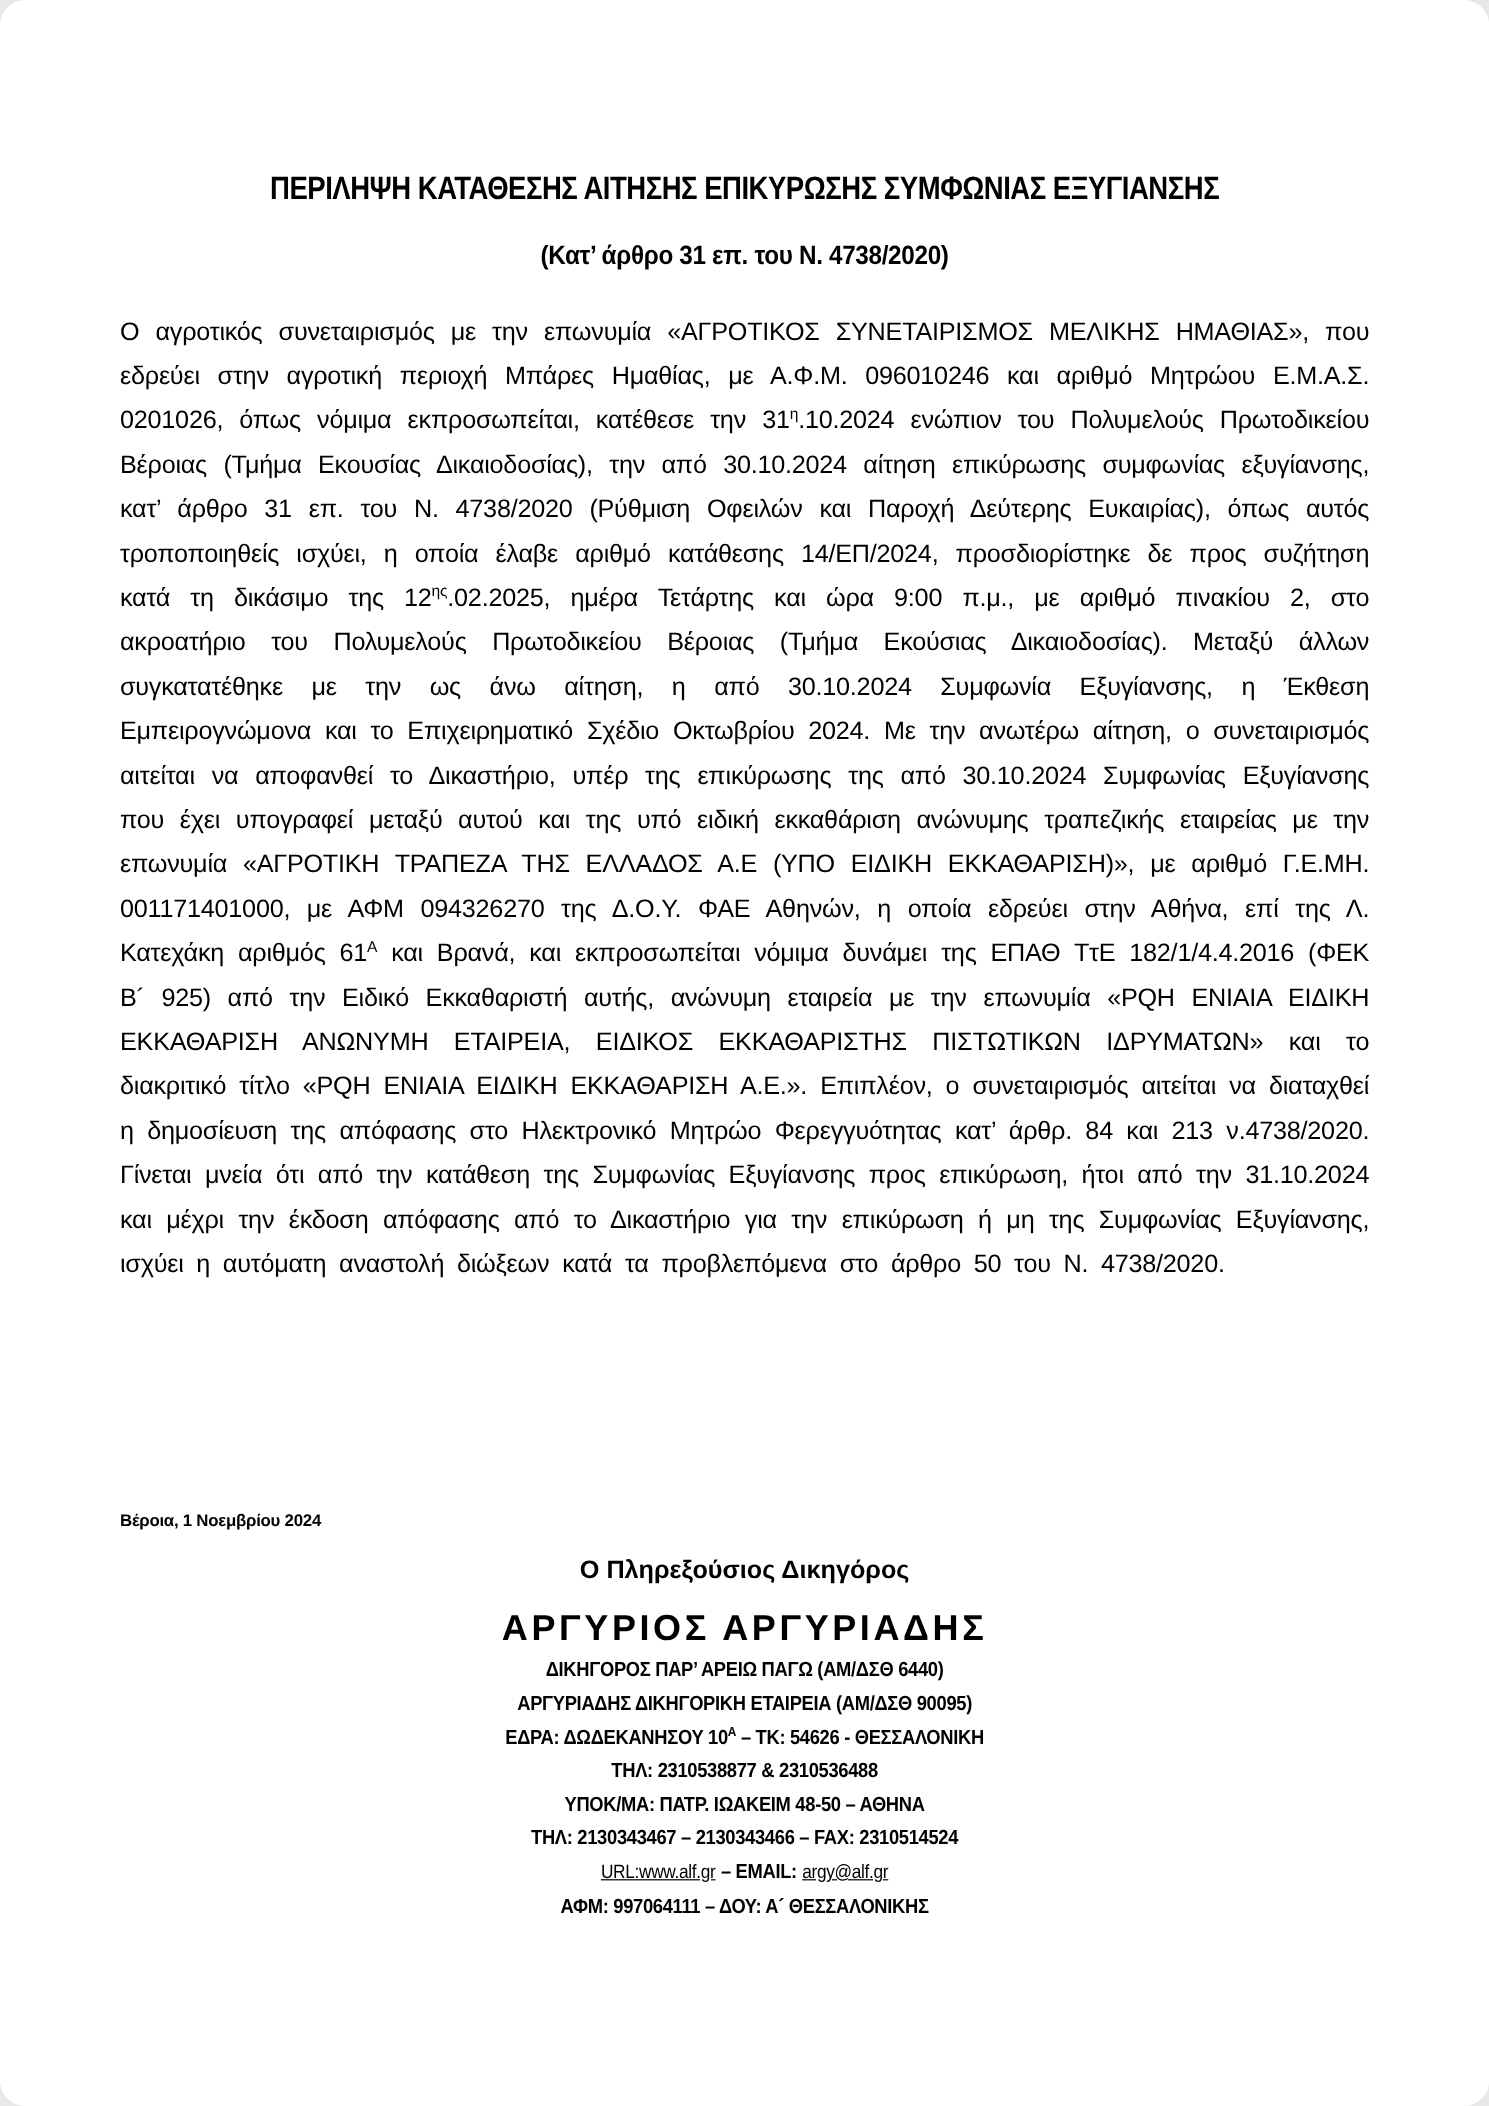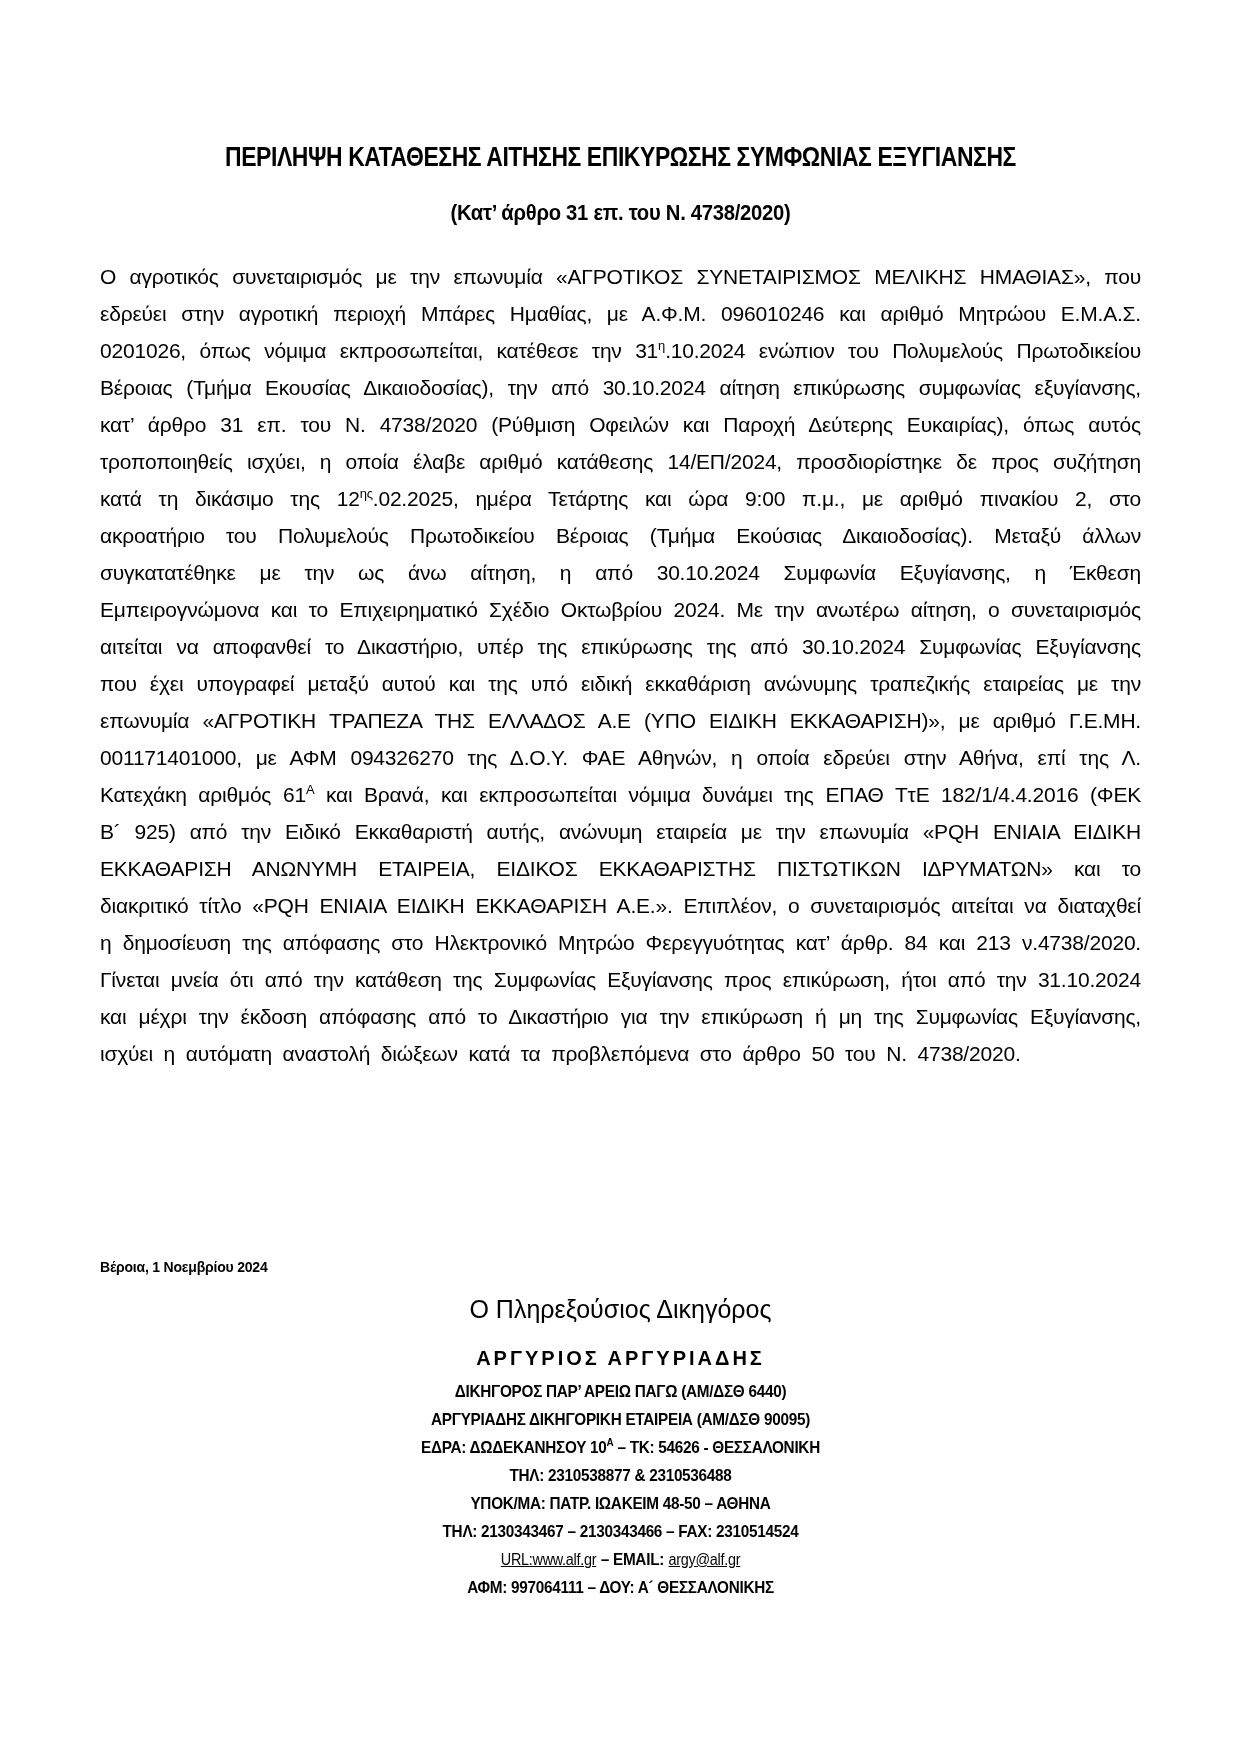--- a/index.html
+++ b/index.html
@@ -5,20 +5,21 @@
   html, body { margin: 0; padding: 0; background: #e8e8e8; }
   .page {
     position: relative;
     width: 1241px;
     height: 1755px;
     margin: 0 auto;
     background: #ffffff;
     color: #000000;
     font-family: "Liberation Sans", sans-serif;
     overflow: hidden;
+    border-radius: 21px;
   }
   .content {
     position: absolute;
     left: 100px;
     top: 140px;
     width: 1041px;
   }
   .doc-title {
     margin: 0;
     font-size: 27px;
@@ -55,28 +56,28 @@
   }
   .place-date {
     margin: 76px 0 0 0;
     font-size: 14px;
     font-weight: bold;
     line-height: 26px;
     letter-spacing: -0.2px;
   }
   .signatory-role {
     margin: 16px 0 0 0;
-    font-size: 25px;
-    font-weight: normal;
+    font-size: 21px;
+    font-weight: bold;
     line-height: 26px;
     text-align: center;
   }
   .signatory-name {
     margin: 22px 0 0 0;
-    font-size: 20px;
+    font-size: 30px;
     font-weight: bold;
     line-height: 28px;
     text-align: center;
     letter-spacing: 3px;
   }
   .firm-block {
     margin: 6px 0 0 0;
     text-align: center;
     font-weight: bold;
     font-size: 17px;

